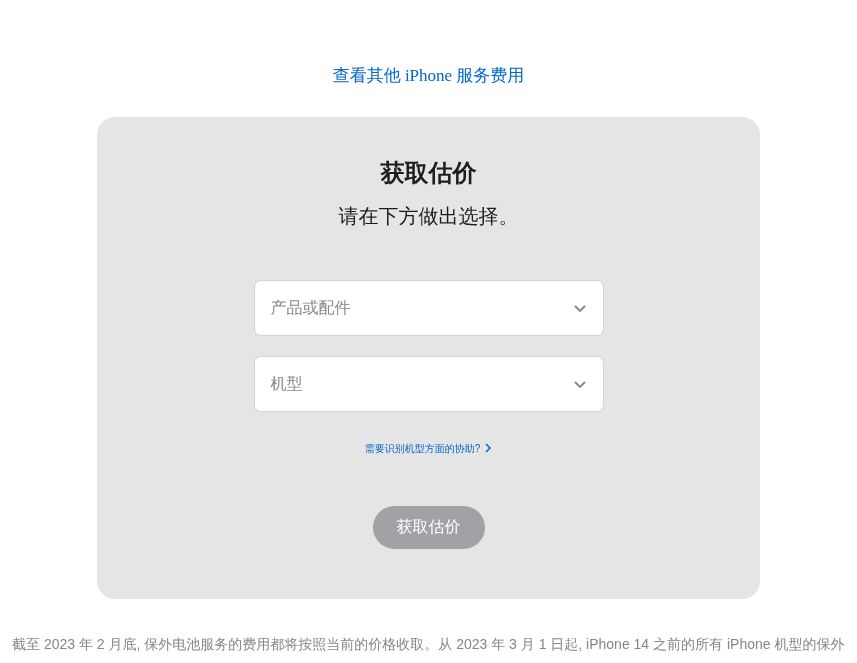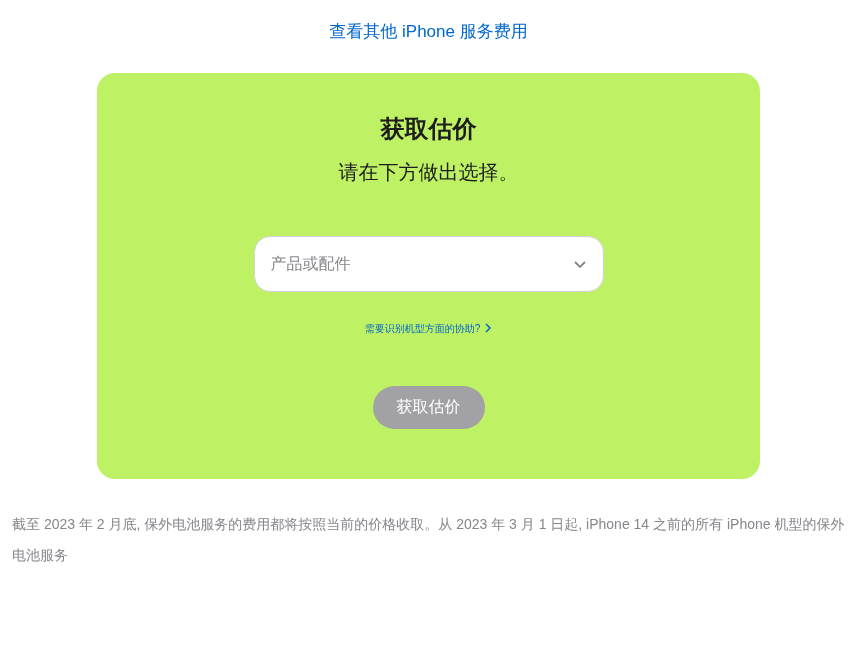--- a/index.html
+++ b/index.html
@@ -9,30 +9,31 @@
     }
     body {
       font-family: -apple-system, BlinkMacSystemFont, "Helvetica Neue", Arial, sans-serif;
       background: #fff;
       width: 857px;
       height: 663px;
       overflow: hidden;
     }
     .top-link {
       text-align: center;
-      padding-top: 20px;
+      padding-top: 64px;
       padding-bottom: 30px;
+      font-family: Liberation Serif, serif;
     }
     .top-link a {
       color: #0066cc;
       text-decoration: none;
       font-size: 17px;
     }
     .card {
-      background: #bef264;
+      background: #e5e5e5;
       border-radius: 18px;
       margin: 0 auto;
       width: 663px;
       padding: 40px 60px 50px 60px;
       text-align: center;
     }
     .card-title {
       font-size: 24px;
       font-weight: 600;
       color: #1d1d1f;
@@ -45,21 +46,21 @@
     }
     .select-wrapper {
       width: 350px;
       margin: 0 auto 20px auto;
       position: relative;
     }
     .select-box {
       width: 100%;
       height: 56px;
       border: 1px solid #d2d2d7;
-      border-radius: 16px;
+      border-radius: 7px;
       background: #fff;
       padding: 0 40px 0 16px;
       font-size: 16px;
       color: #86868b;
       display: flex;
       align-items: center;
       cursor: pointer;
       text-align: left;
       position: relative;
     }
@@ -118,20 +119,30 @@
     <div class="select-box">
       <span>产品或配件</span>
       <span class="chevron">
         <svg viewBox="0 0 14 14" fill="none" stroke="currentColor" stroke-width="1.8">
             <path d="M2 5 L7 10 L12 5"></path>
           </svg>
       </span>
     </div>
   </div>
 
+  <div class="select-wrapper">
+    <div class="select-box">
+      <span>机型</span>
+      <span class="chevron">
+        <svg viewBox="0 0 14 14" fill="none" stroke="currentColor" stroke-width="1.8">
+            <path d="M2 5 L7 10 L12 5"></path>
+          </svg>
+      </span>
+    </div>
+  </div>
 
   <a href="#" class="help-link">
     <span>需要识别机型方面的协助?</span>
     <span class="chevron-right">
       <svg width="8" height="10" viewBox="0 0 8 10" fill="none" stroke="currentColor" stroke-width="1.5">
           <path d="M2 1 L6 5 L2 9"></path>
         </svg>
     </span>
   </a>
 

